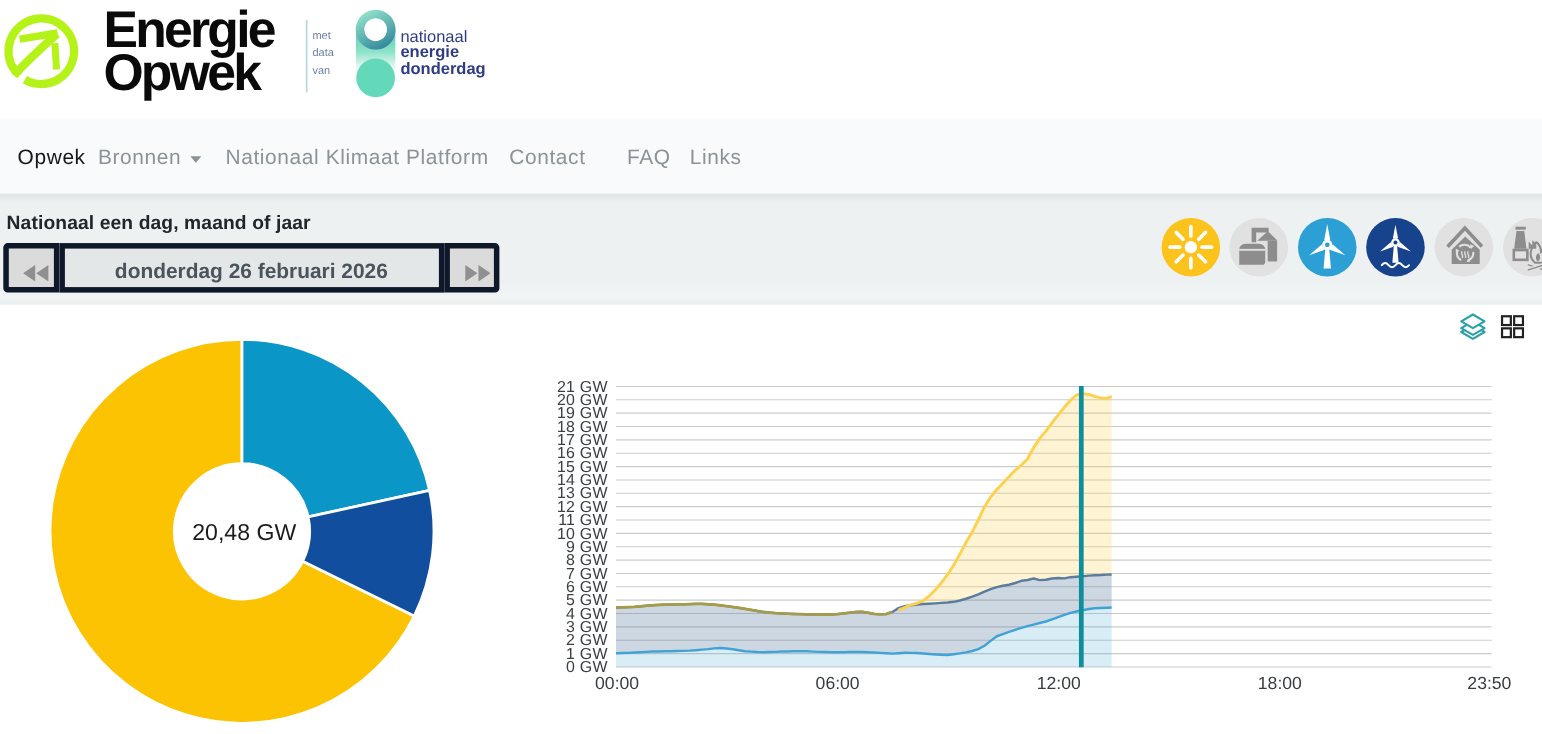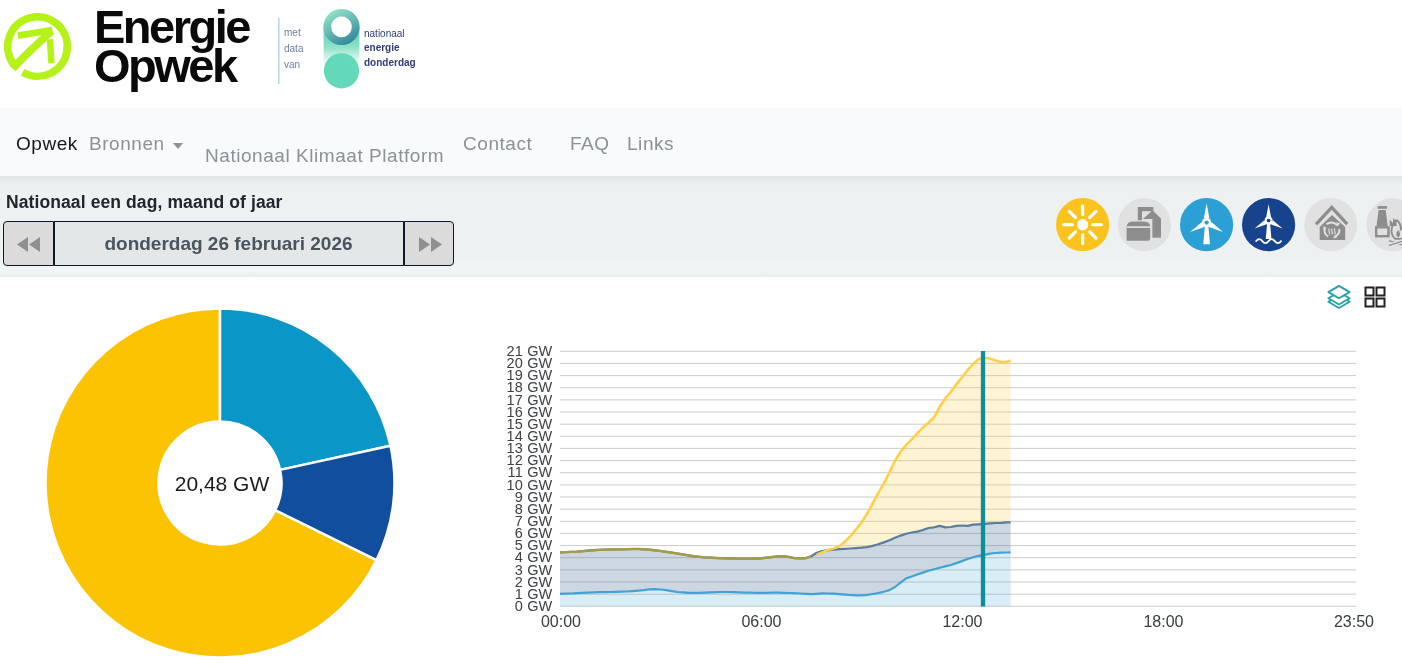--- a/index.html
+++ b/index.html
@@ -5,24 +5,24 @@
 html,body { width:1402px; height:667px; overflow:hidden; background:#fff;
   font-family:"Liberation Sans", sans-serif; position:relative; }
 .abs { position:absolute; }
 .navstrip { left:0; top:108px; width:1402px; height:68px; background:#f8fafb; }
 .band { left:0; top:176px; width:1402px; height:101px;
   background:linear-gradient(#e0e4e6 0px, #eef1f2 9px, #eef1f2 78%, #f2f5f5 94%, #e9edee 100%); }
 .navitem { position:absolute; top:132.5px; font-size:19px; letter-spacing:0.55px; color:#8b9298; white-space:nowrap; }
 .logotext { left:94px; top:6.5px; font-size:47px; font-weight:bold; color:#0a0a0a;
   line-height:39.5px; letter-spacing:-2.5px; }
 .metdata { left:284px; top:25px; font-size:10px; color:#6d7fa6; line-height:16.1px; }
-.nedtext { left:364px; top:26.5px; font-size:10px; color:#2e3c82; line-height:14.6px; }
+.nedtext { left:364px; top:26.5px; font-size:15px; color:#2e3c82; line-height:14.6px; }
 .selh { left:6px; top:191.5px; font-size:17.5px; letter-spacing:0.1px; font-weight:bold; color:#20262b; }
 .bgroup { left:3px; top:221px; height:45px; }
-.btn { position:absolute; top:0; height:45px; border:1px solid #0f172a; }
+.btn { position:absolute; top:0; height:45px; border:5px solid #0f172a; }
 .btn.arr { background:#dbdbdb; width:50.5px; }
 .btn.date { background:#e4e7e8; left:50.5px; width:350px; text-align:center;
   font-size:19px; font-weight:bold; color:#4a545c; line-height:43px; }
 </style></head>
 <body>
 <div class="abs navstrip"></div>
 <div class="abs band"></div>
 
 <div class="abs logotext">Energie<br>Opwek</div>
 <div class="abs metdata">met<br>data<br>van</div>
@@ -50,21 +50,21 @@
 <rect x="323.6" y="27" width="35.8" height="44" fill="url(#nedband)"></rect>
 <circle cx="341.5" cy="27" r="10.4" fill="#ffffff"></circle>
 <circle cx="341.5" cy="70.8" r="17.6" fill="#63d9ba"></circle>
 <path d="M341.5 8.9 a18.1 18.1 0 1 0 0.001 0 Z M341.5 16.6 a10.4 10.4 0 1 1 -0.001 0 Z" fill="url(#nedring)" fill-rule="evenodd"></path>
 </svg>
 
 <div class="navitem" style="left:16px;color:#16181b;">Opwek</div>
 <div class="navitem" style="left:89px;">Bronnen <svg width="10" height="8" viewBox="0 0 10 8" style="margin-left:2px">
       <path d="M0 1 L10 1 L5 7 Z" fill="#8b9298"></path>
     </svg></div>
-<div class="navitem" style="left:205px;margin-top:12px;">Nationaal Klimaat Platform</div>
+<div class="navitem" style="left:205px;">Nationaal Klimaat Platform</div>
 <div class="navitem" style="left:463px;">Contact</div>
 <div class="navitem" style="left:570px;">FAQ</div>
 <div class="navitem" style="left:627px;">Links</div>
 
 <div class="abs selh">Nationaal een dag, maand of jaar</div>
 <div class="abs bgroup">
 <div class="btn arr" style="left:0;border-radius:4px 0 0 4px;">
 <svg width="24" height="15" viewBox="0 0 24 15" style="position:absolute;left:13px;top:15px">
 <path d="M11 0 L11 15 L0 7.5 Z" fill="#8f8f8f"></path>
         <path d="M23 0 L23 15 L12 7.5 Z" fill="#8f8f8f"></path>

